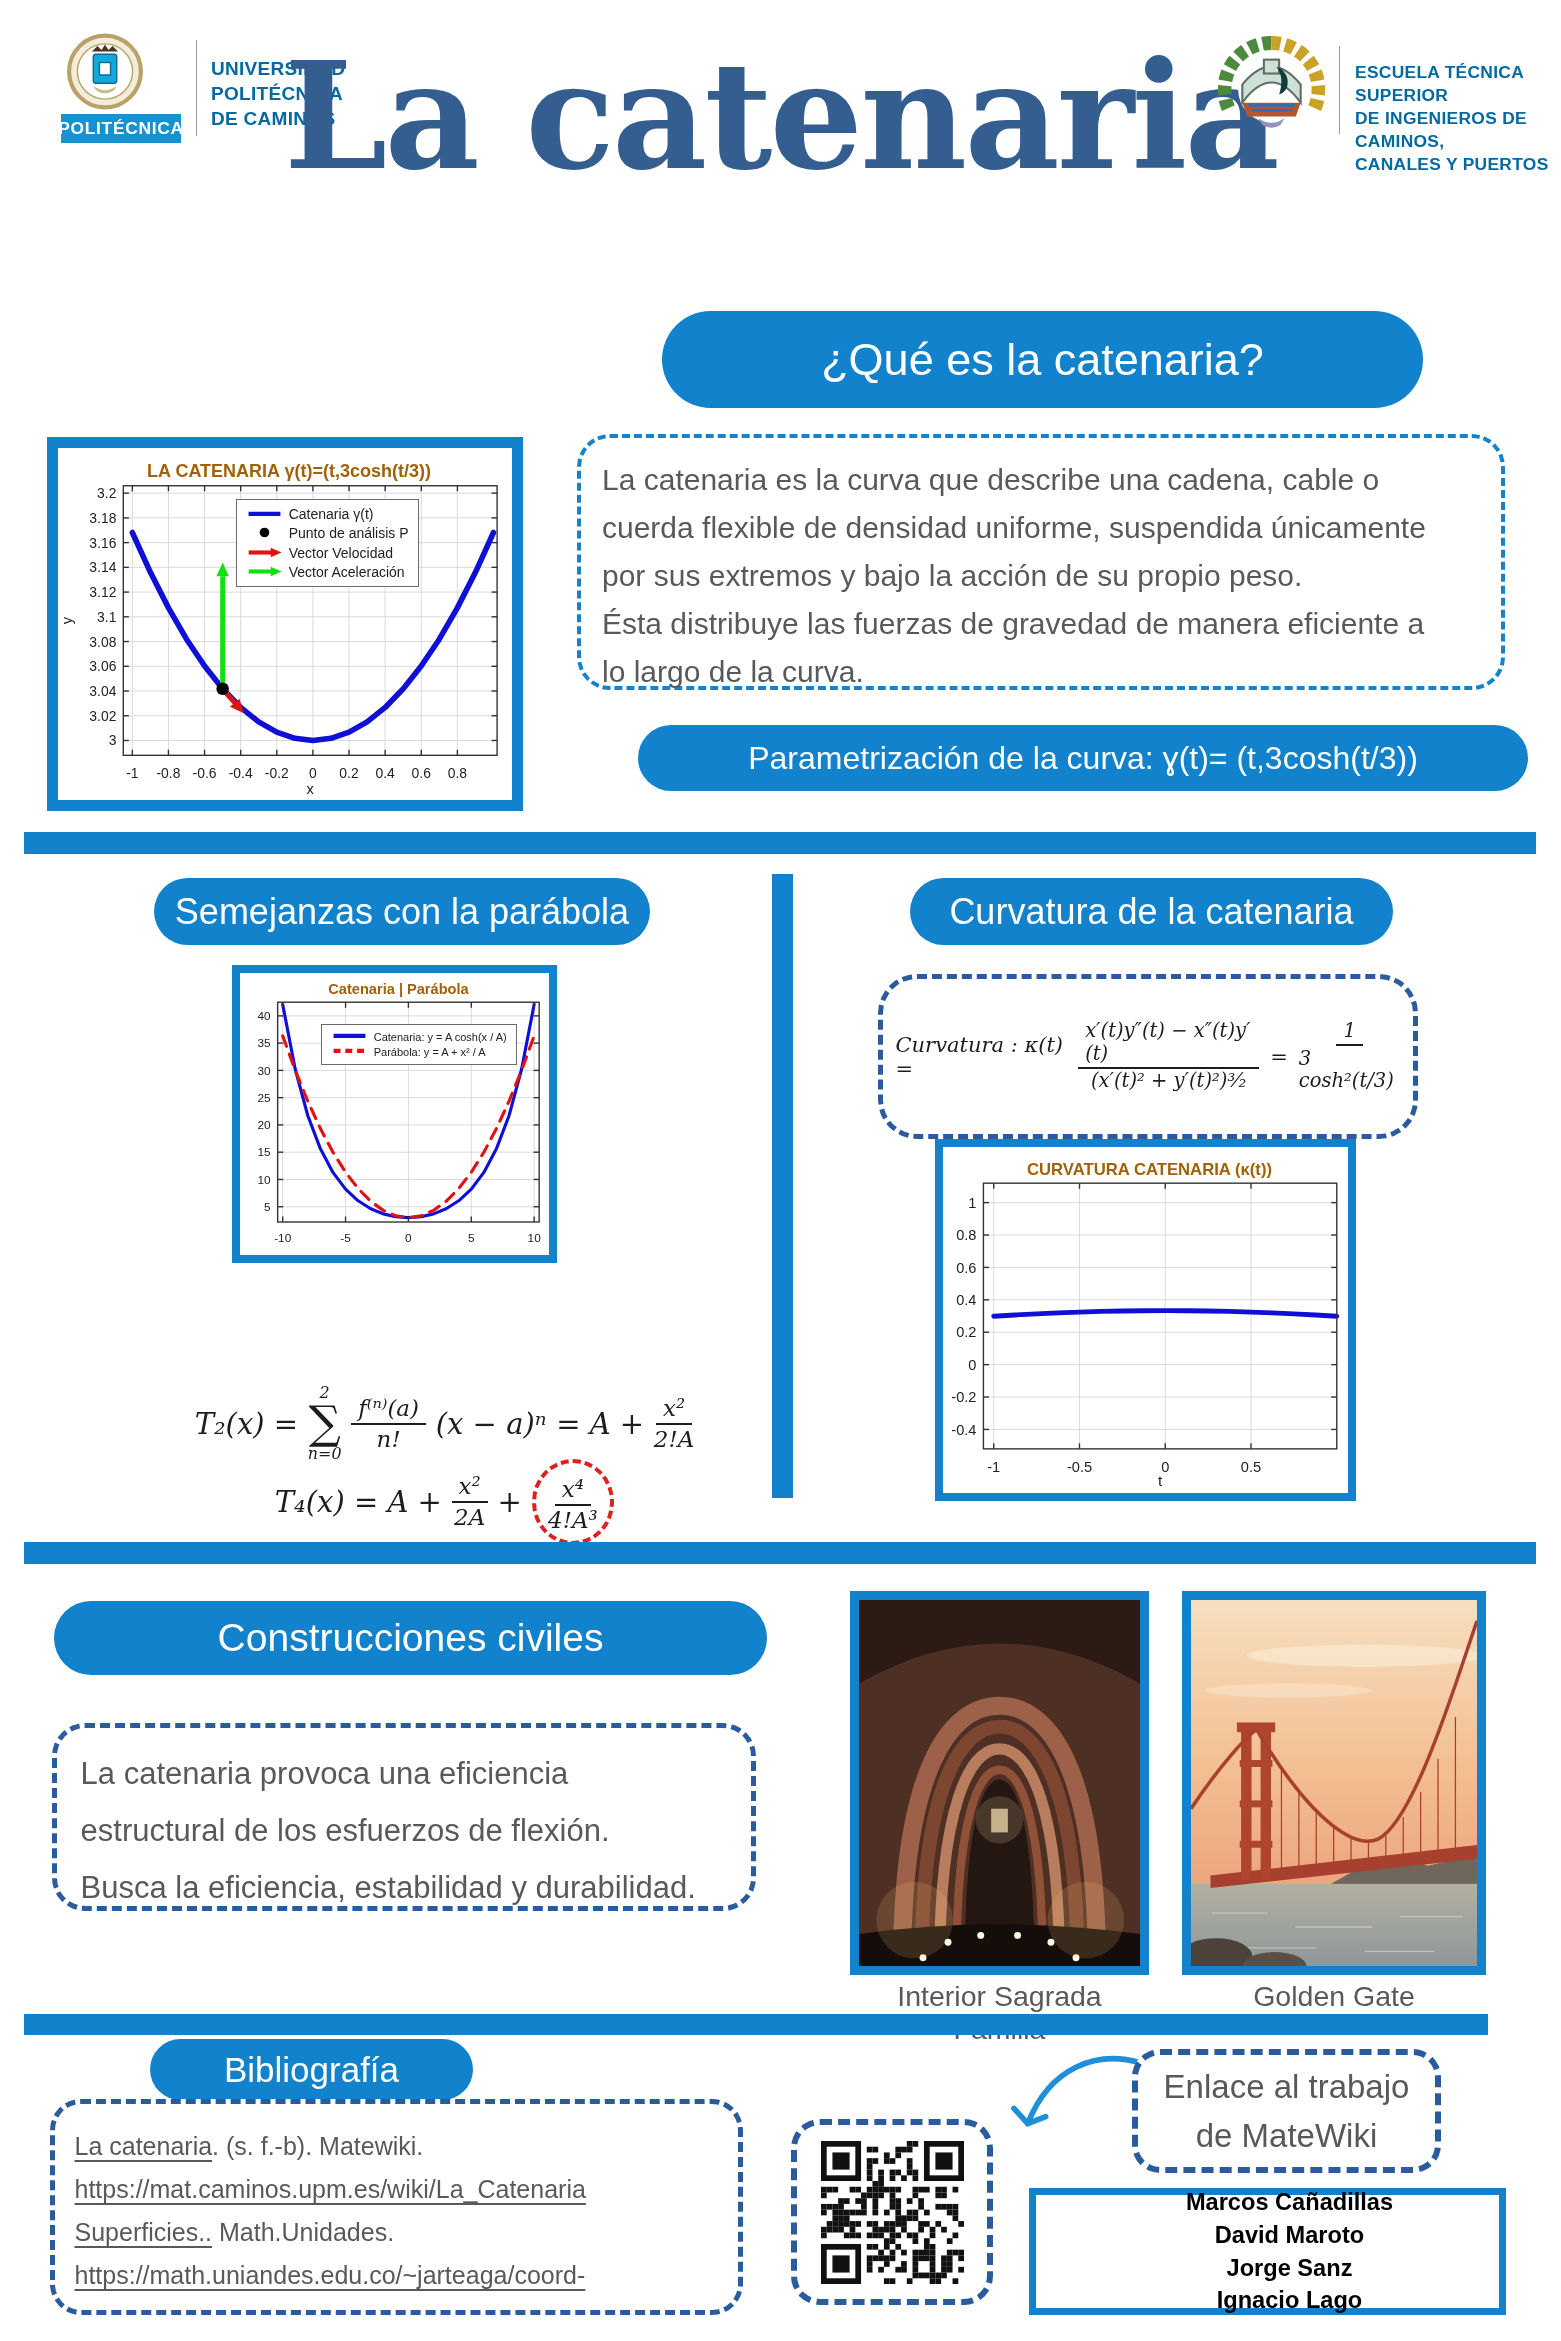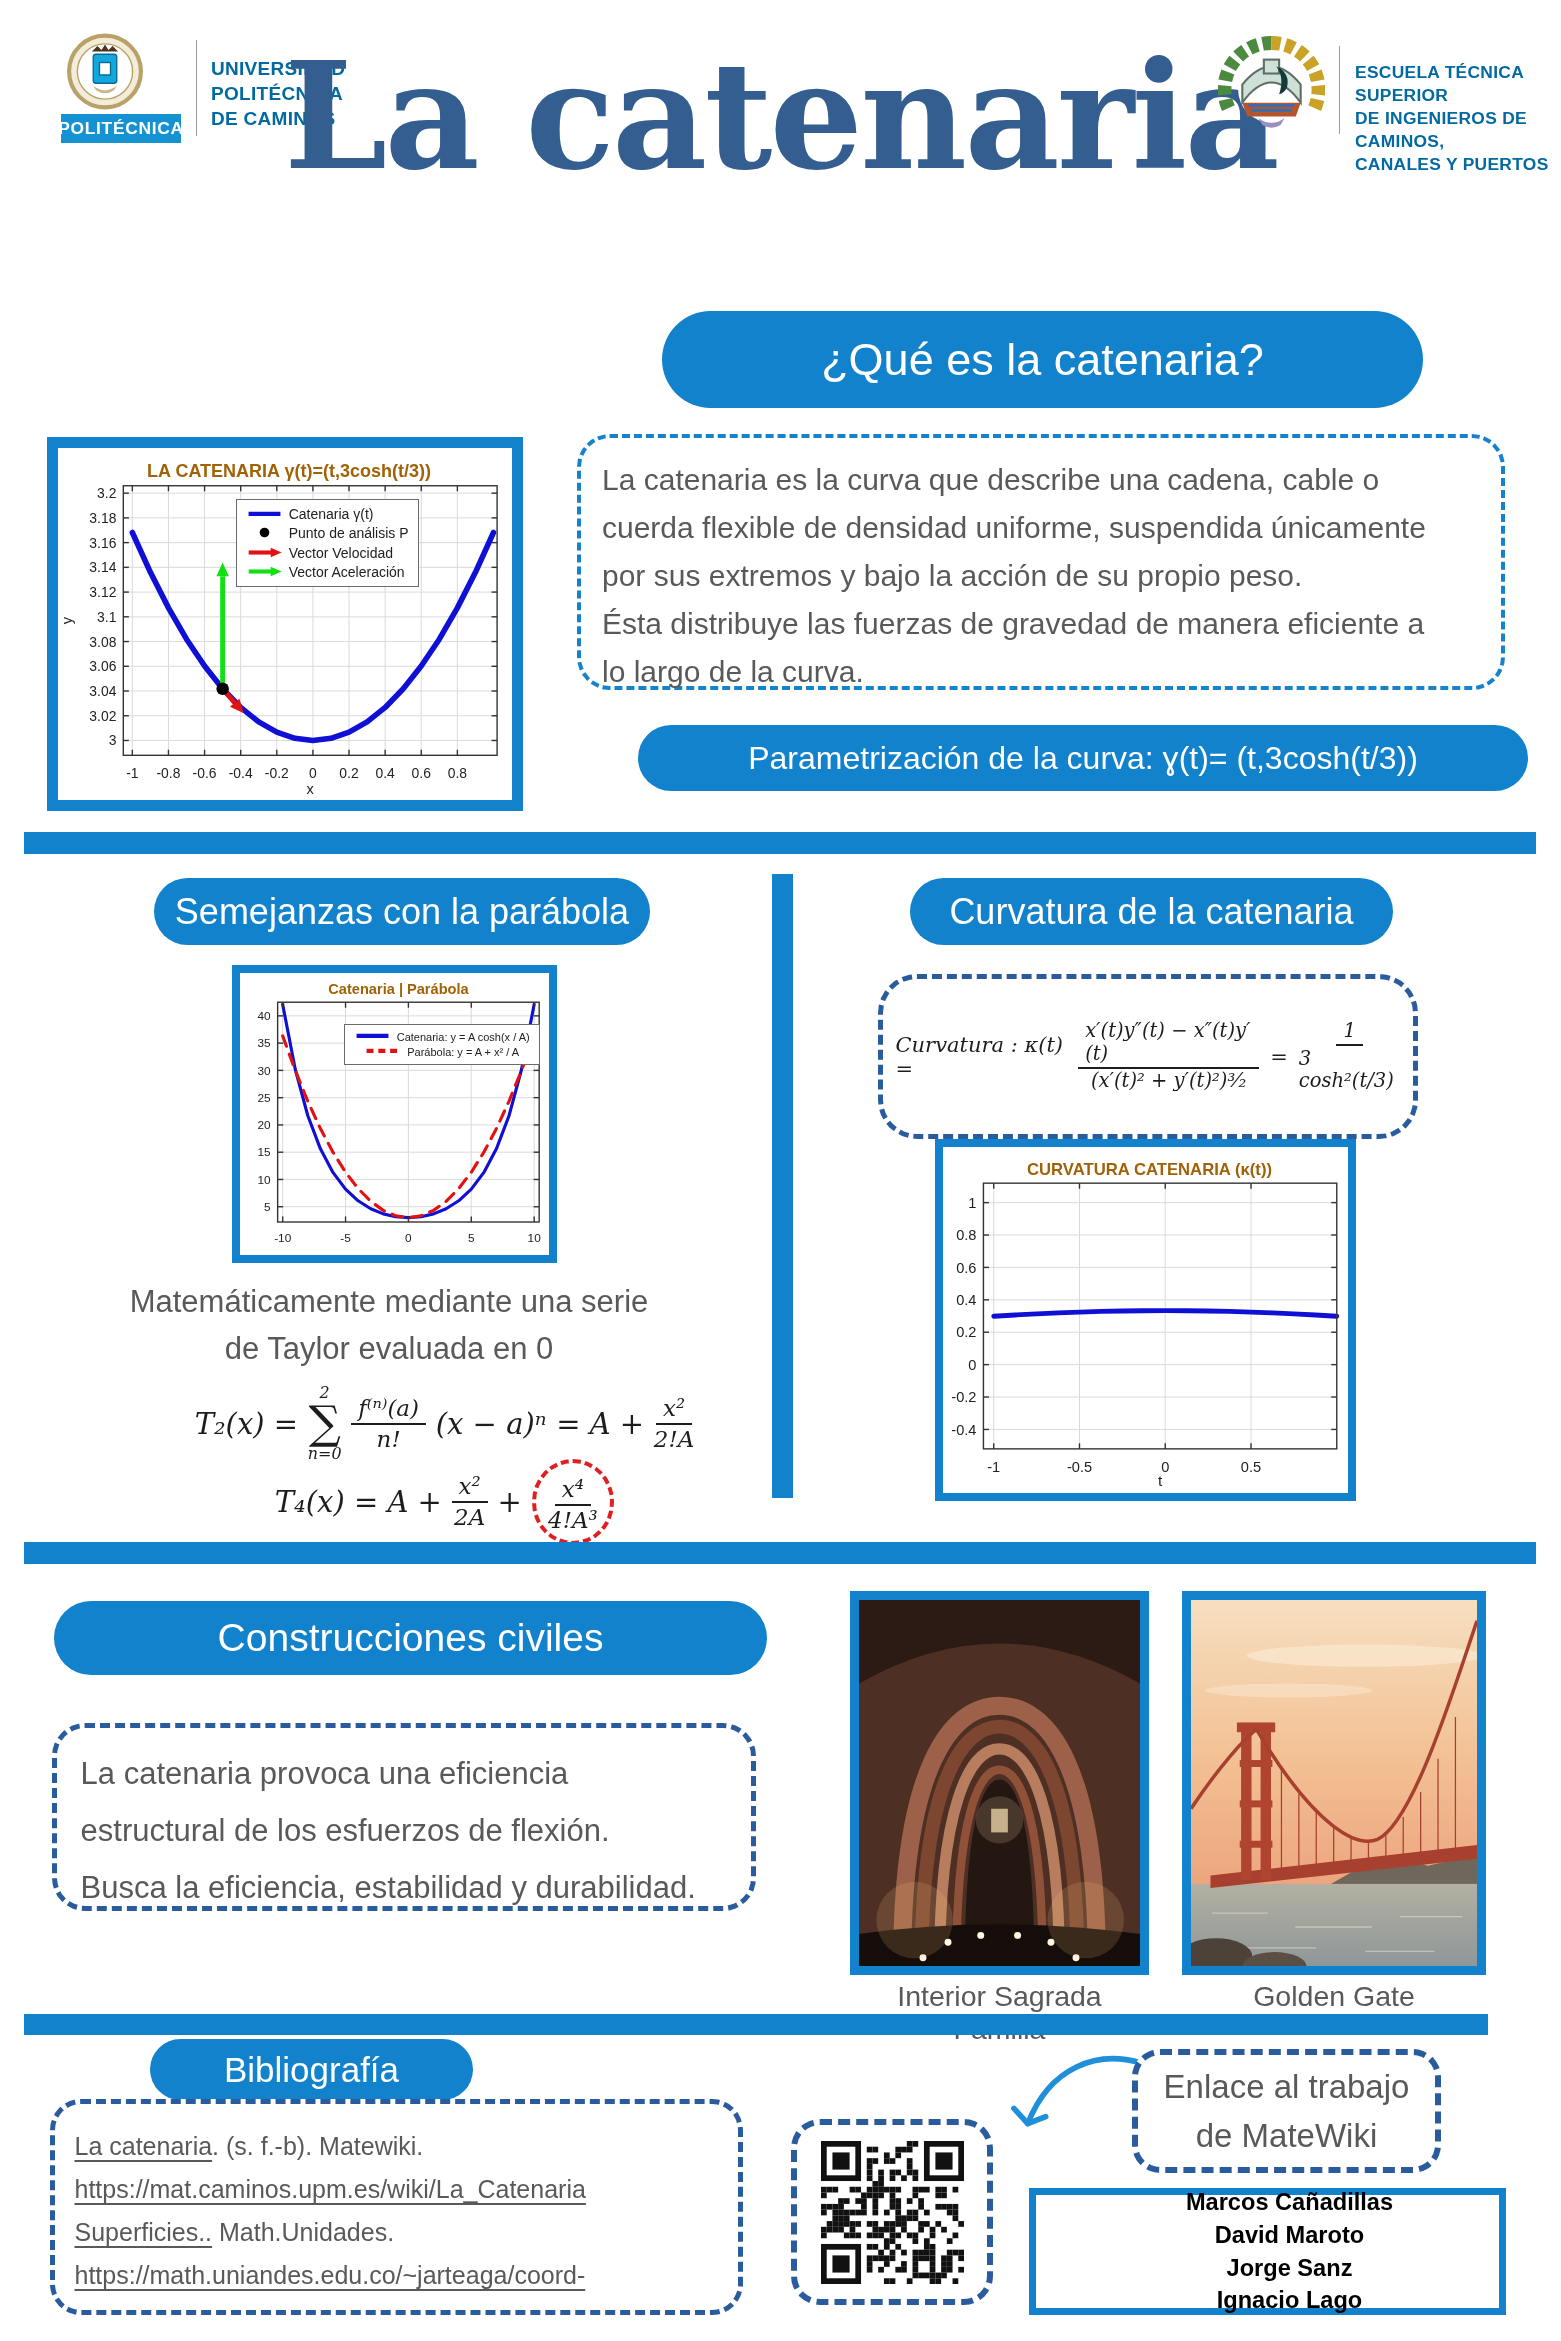--- a/index.html
+++ b/index.html
@@ -288,38 +288,36 @@
           <text x="44" y="185.34084367245657" font-size="17" text-anchor="end" fill="#222" font-family="Liberation Sans,sans-serif">25</text>
           <line x1="54" y1="140.01488833746896" x2="62" y2="140.01488833746896" stroke="#333" stroke-width="2"></line>
           <line x1="430" y1="140.01488833746896" x2="422" y2="140.01488833746896" stroke="#333" stroke-width="2"></line>
           <text x="44" y="146.13488833746896" font-size="17" text-anchor="end" fill="#222" font-family="Liberation Sans,sans-serif">30</text>
           <line x1="54" y1="100.80893300248141" x2="62" y2="100.80893300248141" stroke="#333" stroke-width="2"></line>
           <line x1="430" y1="100.80893300248141" x2="422" y2="100.80893300248141" stroke="#333" stroke-width="2"></line>
           <text x="44" y="106.92893300248141" font-size="17" text-anchor="end" fill="#222" font-family="Liberation Sans,sans-serif">35</text>
           <line x1="54" y1="61.6029776674938" x2="62" y2="61.6029776674938" stroke="#333" stroke-width="2"></line>
           <line x1="430" y1="61.6029776674938" x2="422" y2="61.6029776674938" stroke="#333" stroke-width="2"></line>
           <text x="44" y="67.72297766749381" font-size="17" text-anchor="end" fill="#222" font-family="Liberation Sans,sans-serif">40</text>
-        </svg><div class="chart-title" style="top: 7.6px; font-size: 14.6px;">Catenaria | Parábola</div><div class="chart-legend" style="left: 104px; top: 51px; font-size: 11px; align-items: center;">
+        </svg><div class="chart-title" style="top: 7.6px; font-size: 14.6px;">Catenaria | Parábola</div><div class="chart-legend" style="left: 81px; top: 51px; font-size: 11px;">
           <div class="row">
             <span><svg width="35" height="9.7" viewBox="0 0 50 14">
                 <line x1="2" y1="7" x2="48" y2="7" stroke="#0f0fd6" stroke-width="6"></line>
               </svg></span>
             <span>Catenaria: y = A cosh(x / A)</span>
           </div>
           <div class="row">
             <span><svg width="35" height="9.7" viewBox="0 0 50 14">
                 <line x1="2" y1="7" x2="48" y2="7" stroke="#e31212" stroke-width="6" stroke-dasharray="10 7"></line>
               </svg></span>
             <span>Parábola: y = A + x² / A</span>
           </div>
         </div></div>
     </div>
 
-  <div class="abs prewrap gray-text" style="left:76px;top:1279px;width:626px;font-size:31px;line-height:1.5;text-align:center;">Matemáticamente mediante una serie
-de Taylor evaluada en 0</div>
 
   <div class="abs formula" style="left:104px;top:1387px;width:681px;height:73px;font-size:29px;">
     <span>T₂(x) =</span>
     <span class="bigsum">
       <span class="lim">2</span>
       <span class="sig">∑</span>
       <span class="lim">n=0</span>
     </span>
     <span class="frac" style="font-size:23px;">
       <span class="num">f⁽ⁿ⁾(a)</span>

